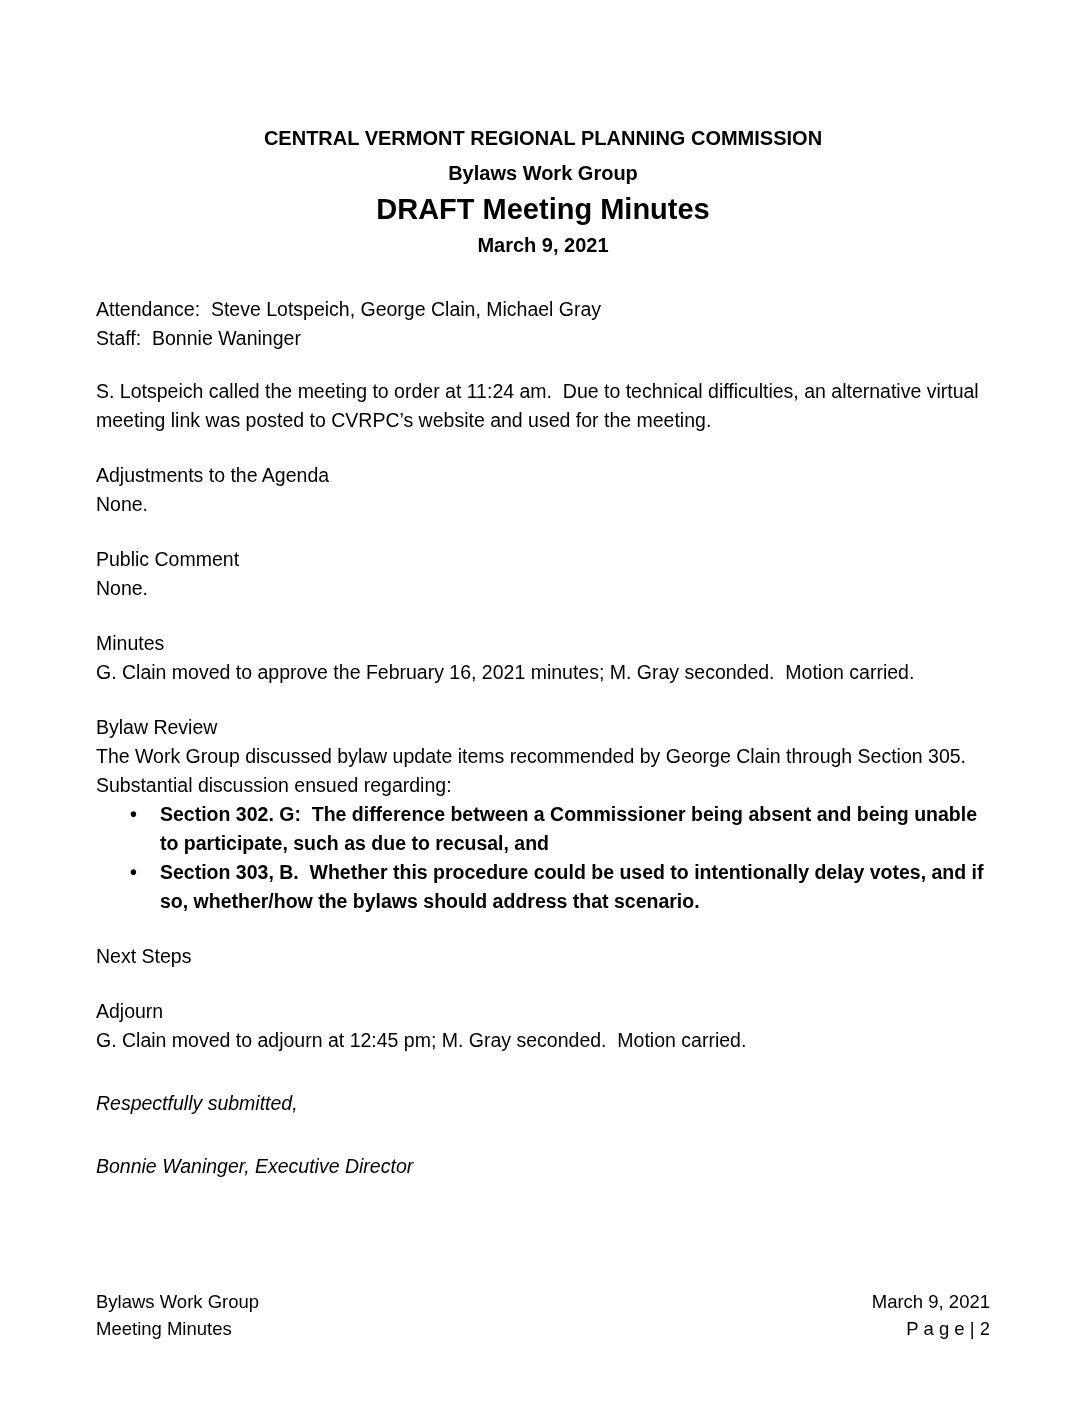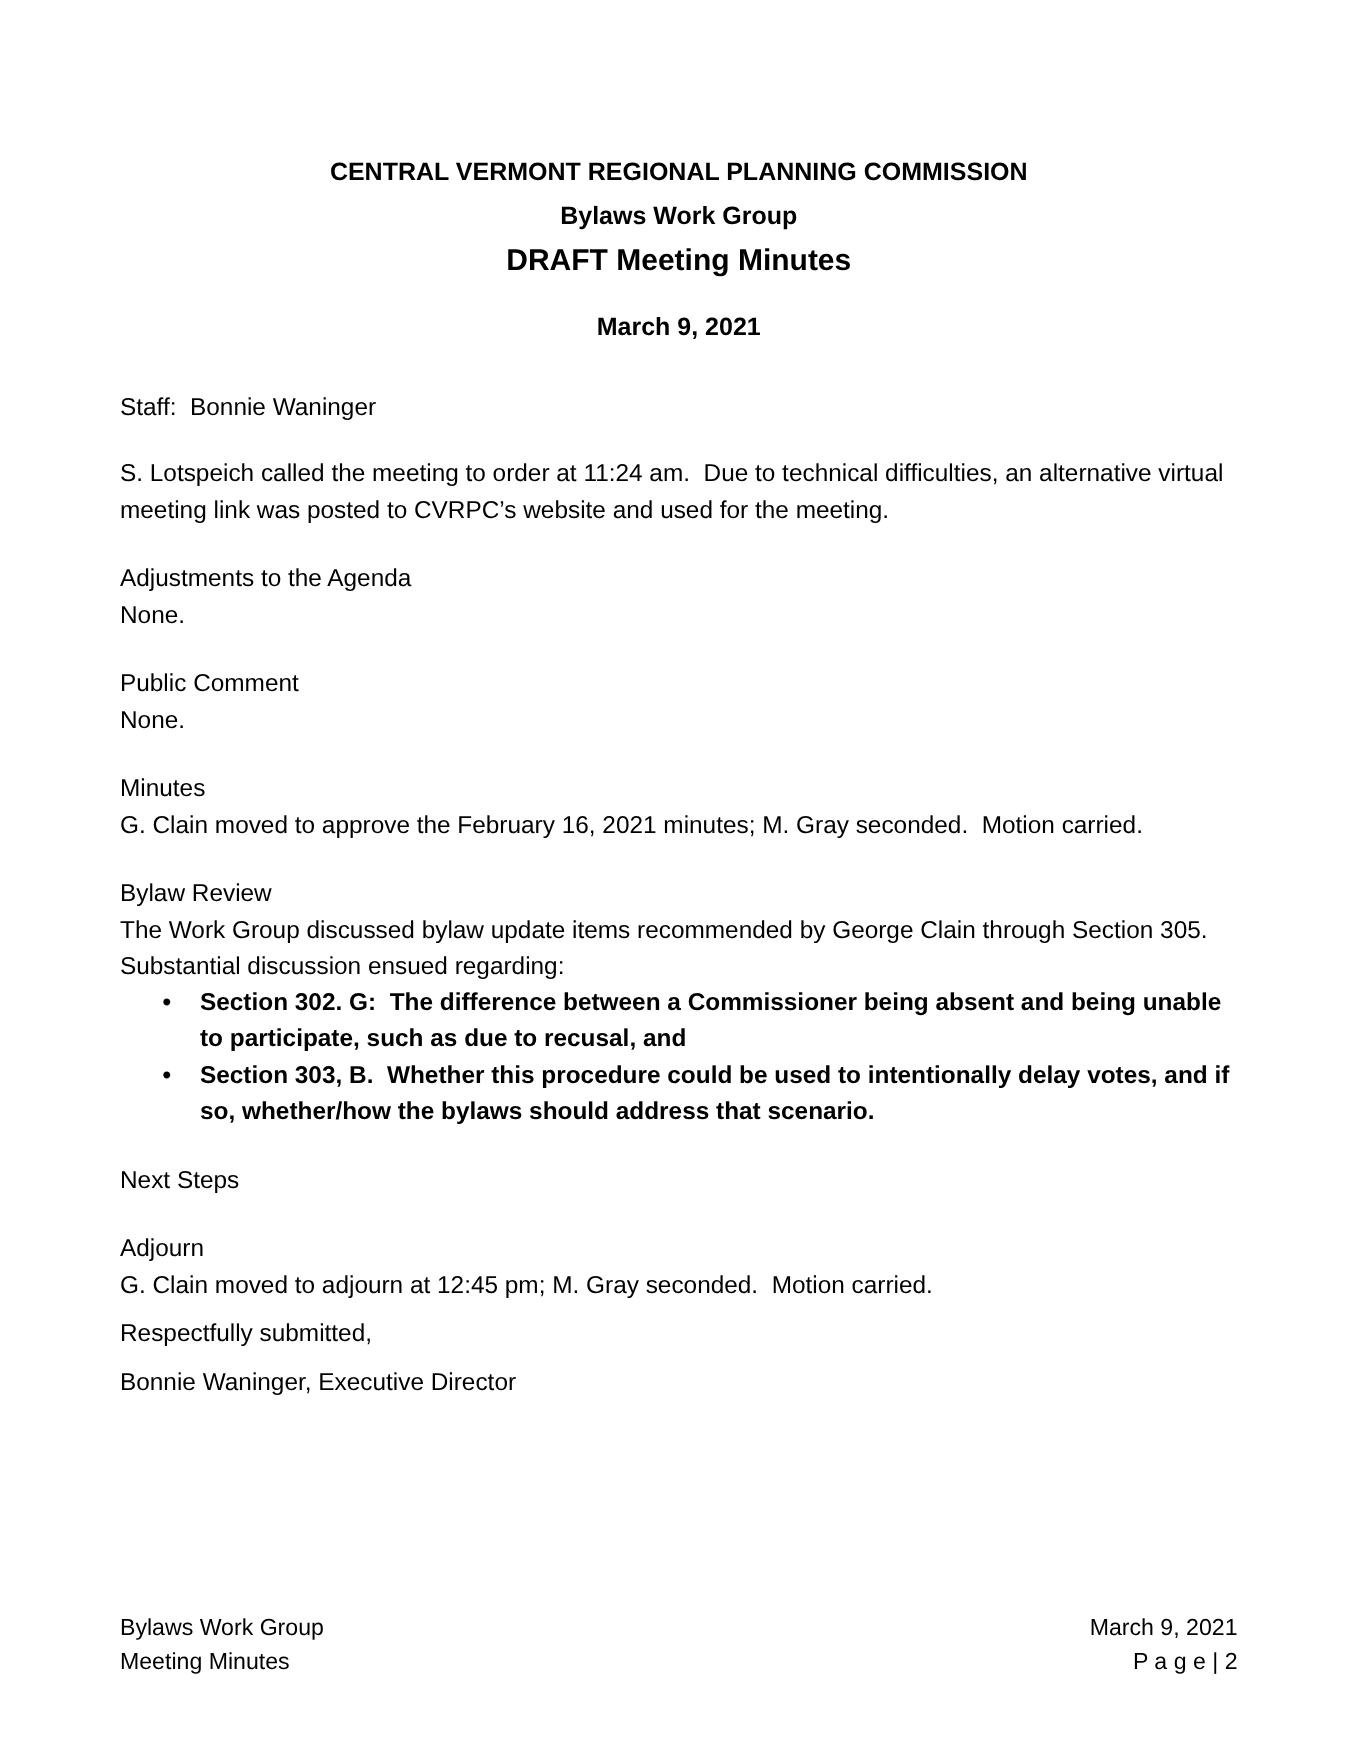--- a/index.html
+++ b/index.html
@@ -15,21 +15,21 @@
   .page {
     position: relative;
     width: 1088px;
     height: 1408px;
   }
   .content {
     padding: 126px 98px 0 96px;
   }
   .doc-header { text-align: center; }
   .doc-header .h-line { font-weight: bold; font-size: 20px; line-height: 24px; margin-bottom: 11px; }
-  .doc-header .h-line.big { font-size: 24px; line-height: 26px; margin-bottom: 28px; }
+  .doc-header .h-line.big { font-size: 29px; line-height: 26px; margin-bottom: 11px; }
 
   p, h2, li { white-space: pre-wrap; }
 
   .para {
     font-size: 19.5px;
     line-height: 29px;
   }
   .attendance { margin-top: 38px; }
   .call-order { margin-top: 24px; }
 
@@ -55,21 +55,21 @@
   }
   ul.bullets li::before {
     content: "\2022";
     position: absolute;
     left: 34px;
     top: 0;
     font-size: 19.5px;
   }
   sup.ord { font-size: 13px; vertical-align: super; line-height: 0; }
 
-  .closing { margin-top: 10px; }
+  .closing { margin-top: 34px; font-style: italic; }
 
   .footer {
     position: absolute;
     left: 96px;
     right: 98px;
     top: 1288px;
     display: flex;
     justify-content: space-between;
     font-size: 18.5px;
     line-height: 27px;
@@ -83,20 +83,21 @@
   <div class="content">
 
     <div class="doc-header">
       <div class="h-line">CENTRAL VERMONT REGIONAL PLANNING COMMISSION</div>
       <div class="h-line">Bylaws Work Group</div>
       <div class="h-line big">DRAFT Meeting Minutes</div>
       <div class="h-line">March 9, 2021</div>
     </div>
 
     <div class="attendance">
+      <p class="para">Attendance:  Steve Lotspeich, George Clain, Michael Gray</p>
       <p class="para">Staff:  Bonnie Waninger</p>
     </div>
 
     <p class="para call-order">S. Lotspeich called the meeting to order at 11:24 am.  Due to technical difficulties, an alternative virtual meeting link was posted to CVRPC’s website and used for the meeting.</p>
 
     <div class="section">
       <h2>Adjustments to the Agenda</h2>
       <p class="para">None.</p>
     </div>
 

